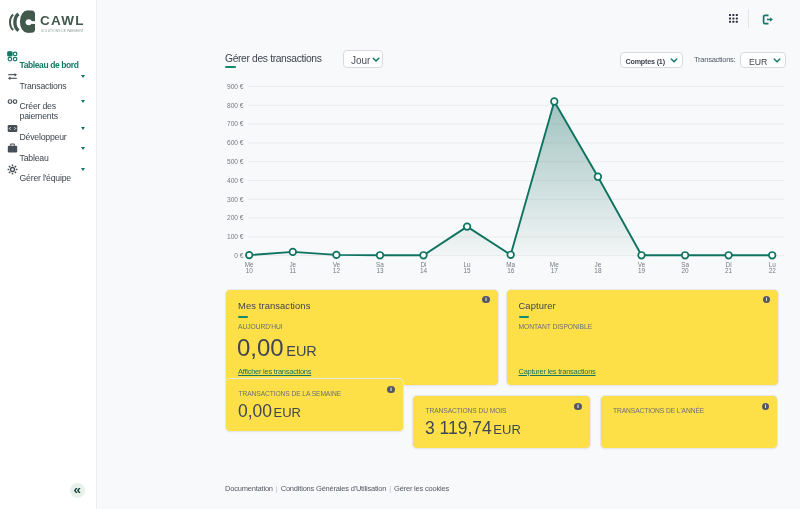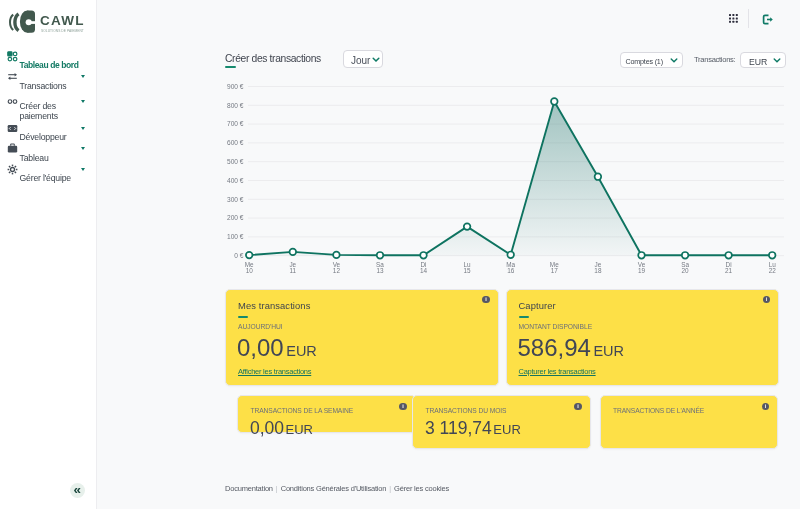--- a/index.html
+++ b/index.html
@@ -24,31 +24,31 @@
 #logout-ic { position:absolute; left:762px; top:13.5px; }
 
 
 #h1 { position:absolute; left:225px; top:52.5px; font-size:10.3px; color:#40454f; font-weight:500; letter-spacing:-0.35px; }
 #h1u { position:absolute; left:225px; top:66.3px; width:11px; height:2px; background:#168a6e; border-radius:1px; }
 
 .btn { position:absolute; background:#fff; border:1px solid #d9d9df; border-radius:4px; }
 #jourbtn { left:343px; top:49.5px; width:40px; height:18px; }
 #jourbtn span { position:absolute; left:7px; top:4px; font-size:10px; color:#4a505b; }
 #cmptbtn { left:620px; top:52px; width:63px; height:15.5px; }
-#cmptbtn span { position:absolute; left:4.5px; top:3.5px; font-size:7.2px; font-weight:normal; letter-spacing:-0.2px; color:#3e444e; }
+#cmptbtn span { position:absolute; left:4.5px; top:3.5px; font-size:7.2px; font-weight:bold; letter-spacing:-0.2px; color:#3e444e; }
 #translbl { position:absolute; left:694px; top:55px; font-size:7.6px; letter-spacing:-0.3px; color:#565c66; }
 #eurbtn { left:740px; top:52px; width:46px; height:15.5px; }
 #eurbtn span { position:absolute; left:8px; top:3.5px; font-size:8.7px; color:#3e444e; }
 .chev { position:absolute; }
 
 
 .card { position:absolute; background:#fde047; border:1px solid #e7e7eb; border-radius:5px; box-shadow:0 1px 2px rgba(0,0,0,0.03); }
 #c1 { left:225px; top:289px; width:273.5px; height:97px; }
 #c2 { left:505.5px; top:289px; width:273.5px; height:97px; }
-#c3 { left:225px; top:395px; width:178.5px; height:38px;margin-left:12px; }
+#c3 { left:225px; top:378px; width:178.5px; height:54px; }
 #c4 { left:412px; top:395px; width:178.5px; height:54px; }
 #c5 { left:599.5px; top:395px; width:178.5px; height:54px; }
 
 .ct { position:absolute; left:12px; top:10px; font-size:9.4px; letter-spacing:0.1px; color:#3e444e; }
 .ctu { position:absolute; left:12px; top:25.5px; width:10px; height:2px; background:#168a6e; border-radius:1px; }
 .lbl { position:absolute; left:12px; top:32.5px; font-size:6.7px; letter-spacing:-0.05px; color:#6b6f7a; }
 .big { position:absolute; left:11px; font-size:24px; line-height:24px; color:#414655; }
 .big .eur { font-size:14.5px; letter-spacing:0; margin-left:2.5px; }
 .lnk { position:absolute; left:12px; font-size:7.5px; letter-spacing:-0.25px; color:#15745f; text-decoration:underline; }
 .info { position:absolute; width:7.2px; height:7.2px; border-radius:50%; background:#565765; color:#fff; font-size:5.5px; font-weight:bold; text-align:center; line-height:7.4px; }
@@ -251,21 +251,21 @@
       <rect x="6.8" y="6.8" width="2" height="2" rx="0.5"></rect>
   </g>
 </svg>
 <div id="topdiv"></div>
 <svg id="logout-ic" width="12" height="11" viewBox="0 0 12 11" xmlns="http://www.w3.org/2000/svg">
   <path d="M6.5,1.4 L3,1.4 Q1.6,1.4 1.6,2.8 L1.6,8.2 Q1.6,9.6 3,9.6 L6.5,9.6" fill="none" stroke="#0f7a66" stroke-width="1.7"></path>
   <line x1="5" y1="5.5" x2="9" y2="5.5" stroke="#0f7a66" stroke-width="1.6"></line>
   <path d="M8.2,3.3 L10.8,5.5 L8.2,7.7 Z" fill="#0f7a66"></path>
 </svg>
 
-<div id="h1">Créer des transactions</div>
+<div id="h1">Gérer des transactions</div>
 <div id="h1u"></div>
 <div class="btn" id="jourbtn">
     <span>Jour</span>
   <svg class="chev" style="left:27.5px;top:6.5px" width="8" height="6" viewBox="0 0 8 6">
       <path d="M1.2,1.2 L4,4 L6.8,1.2" fill="none" stroke="#0f7a66" stroke-width="1.5" stroke-linecap="round"></path>
     </svg>
 </div>
 <div class="btn" id="cmptbtn">
     <span>Comptes (1)</span>
   <svg class="chev" style="left:48.5px;top:5px" width="8" height="6" viewBox="0 0 8 6">
@@ -285,21 +285,20 @@
   <div class="ctu"></div>
   <div class="lbl">AUJOURD'HUI</div>
   <div class="big" style="top:45.5px">0,00<span class="eur">EUR</span></div>
   <div class="lnk" style="top:77px">Afficher les transactions</div>
   <div class="info" style="right:8px; top:6px">i</div>
 </div>
 <div class="card" id="c2">
   <div class="ct">Capturer</div>
   <div class="ctu"></div>
   <div class="lbl">MONTANT DISPONIBLE</div>
-  <div class="big" style="top:45.5px">586,94<span class="eur">EUR</span></div>
   <div class="lnk" style="top:77px">Capturer les transactions</div>
   <div class="info" style="right:8px; top:6px">i</div>
 </div>
 <div class="card" id="c3">
   <div class="clbl">TRANSACTIONS DE LA SEMAINE</div>
   <div class="cnum">0,00<span class="eur">EUR</span></div>
   <div class="info" style="right:8px; top:6.5px">i</div>
 </div>
 <div class="card" id="c4">
   <div class="clbl">TRANSACTIONS DU MOIS</div>

